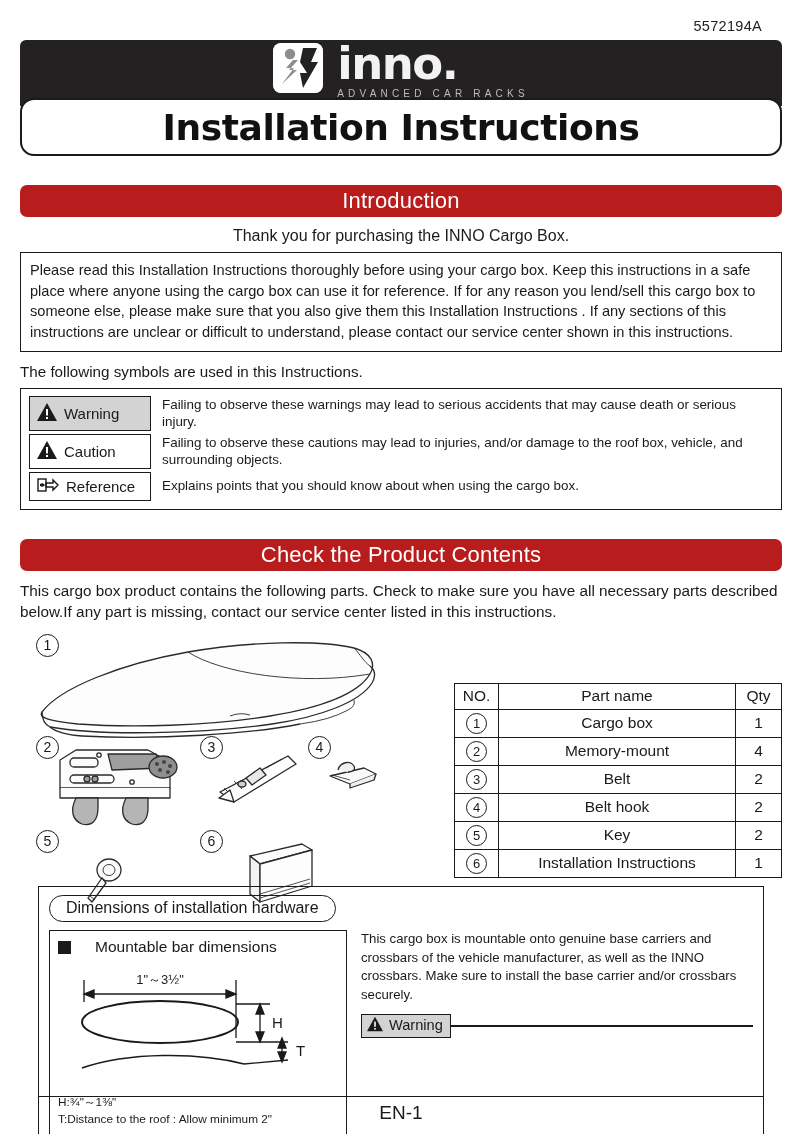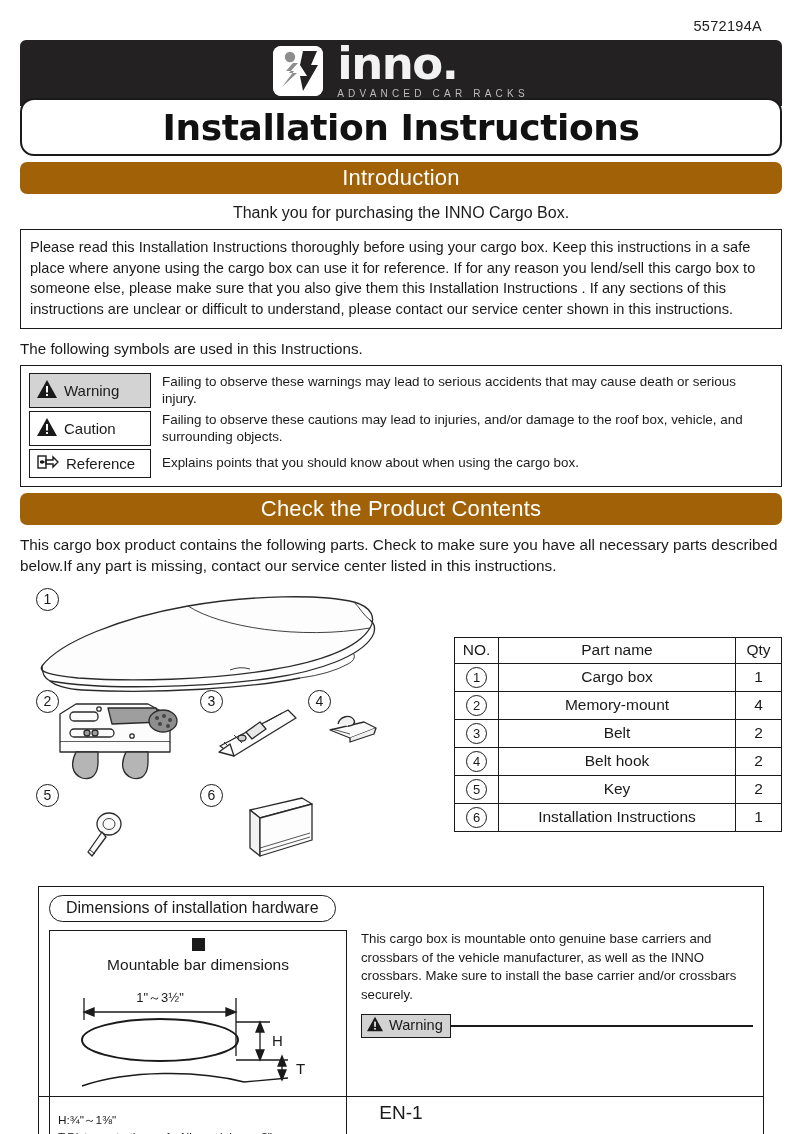--- a/index.html
+++ b/index.html
@@ -26,21 +26,21 @@
 
   
   .header-wrap { position: relative; padding-top: 40px; }
   .logo-bar {
     height: 66px;
     background: #232122;
     border-radius: 6px 6px 0 0;
     display: flex; align-items: center; justify-content: center;
     position: relative;
   }
-  .logo-group { display: flex; align-items: center; gap: 14px; transform: translateY(-2px); }
+  .logo-group { display: flex; align-items: flex-start; gap: 14px; transform: translateY(-2px); }
   .logo-mark {
     width: 50px; height: 50px;
     background: #fff;
     border-radius: 8px;
     position: relative;
     overflow: hidden;
     flex: none;
   }
   .logo-mark svg { display: block; width: 50px; height: 50px; }
   .logo-type { display: flex; flex-direction: column; }
@@ -65,23 +65,23 @@
     position: relative; z-index: 3;
   }
   .title-text {
     font-size: 36px; font-weight: bold; letter-spacing: -.4px;
     color: #111;
     font-family: "DejaVu Sans", sans-serif;
   }
 
   
   .section-bar {
-    margin-top: 6px;
+    margin-top: 29px;
     height: 32px;
-    background: #a16207;
+    background: #b91c1c;
     border-radius: 7px;
     display: flex; align-items: center; justify-content: center;
     color: #fff;
     font-size: 22px;
     letter-spacing: .2px;
   }
 
   
   .thanks {
     text-align: center;
@@ -185,21 +185,21 @@
     font-size: 16px;
   }
   .dim-cols { display: flex; gap: 14px; margin-top: 8px; }
   .dim-left {
     width: 298px; flex: none;
     border: 1.4px solid #1a1a1a;
     padding: 7px 8px 6px;
   }
   .dim-left-title {
     font-size: 15.5px;
-    display: flex; align-items: center; gap: 5px; flex-direction: column;
+    display: flex; align-items: center; gap: 24px;
   }
   .sq-bullet { width: 13px; height: 13px; background: #1a1a1a; display: inline-block; flex: none; }
   .dim-figure { margin: 4px 0 2px; }
   .dim-notes { font-size: 11.8px; line-height: 1.45; margin-top: 2px; }
 
   .dim-right { flex: 1; position: relative; }
   .dim-right-p { font-size: 13.2px; line-height: 1.42; }
   .warn-strip { display: flex; align-items: center; margin-top: 9px; }
   .warn-badge {
     border: 1.5px solid #1a1a1a;

